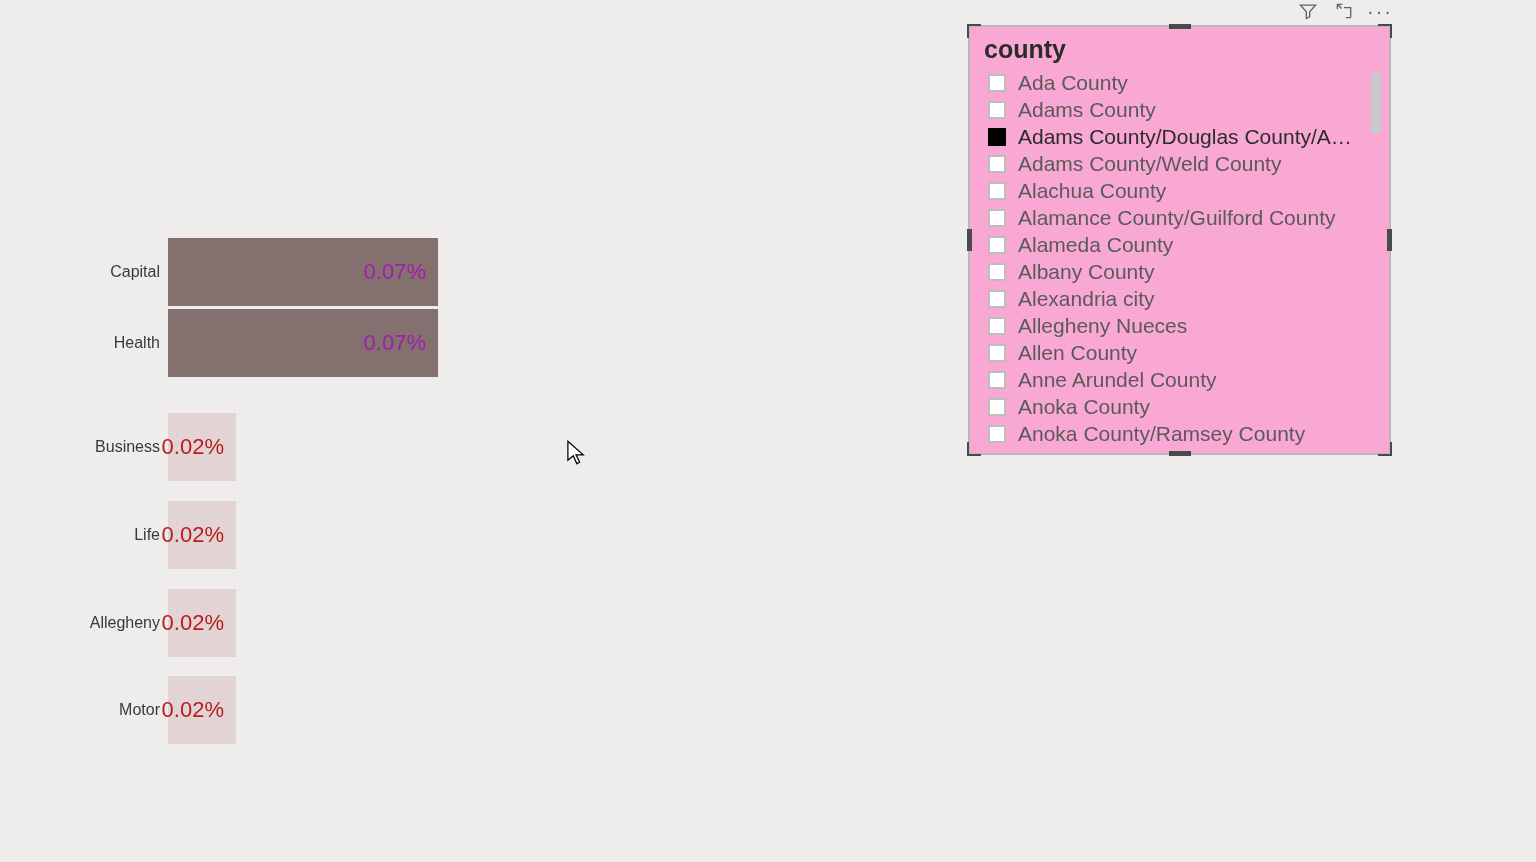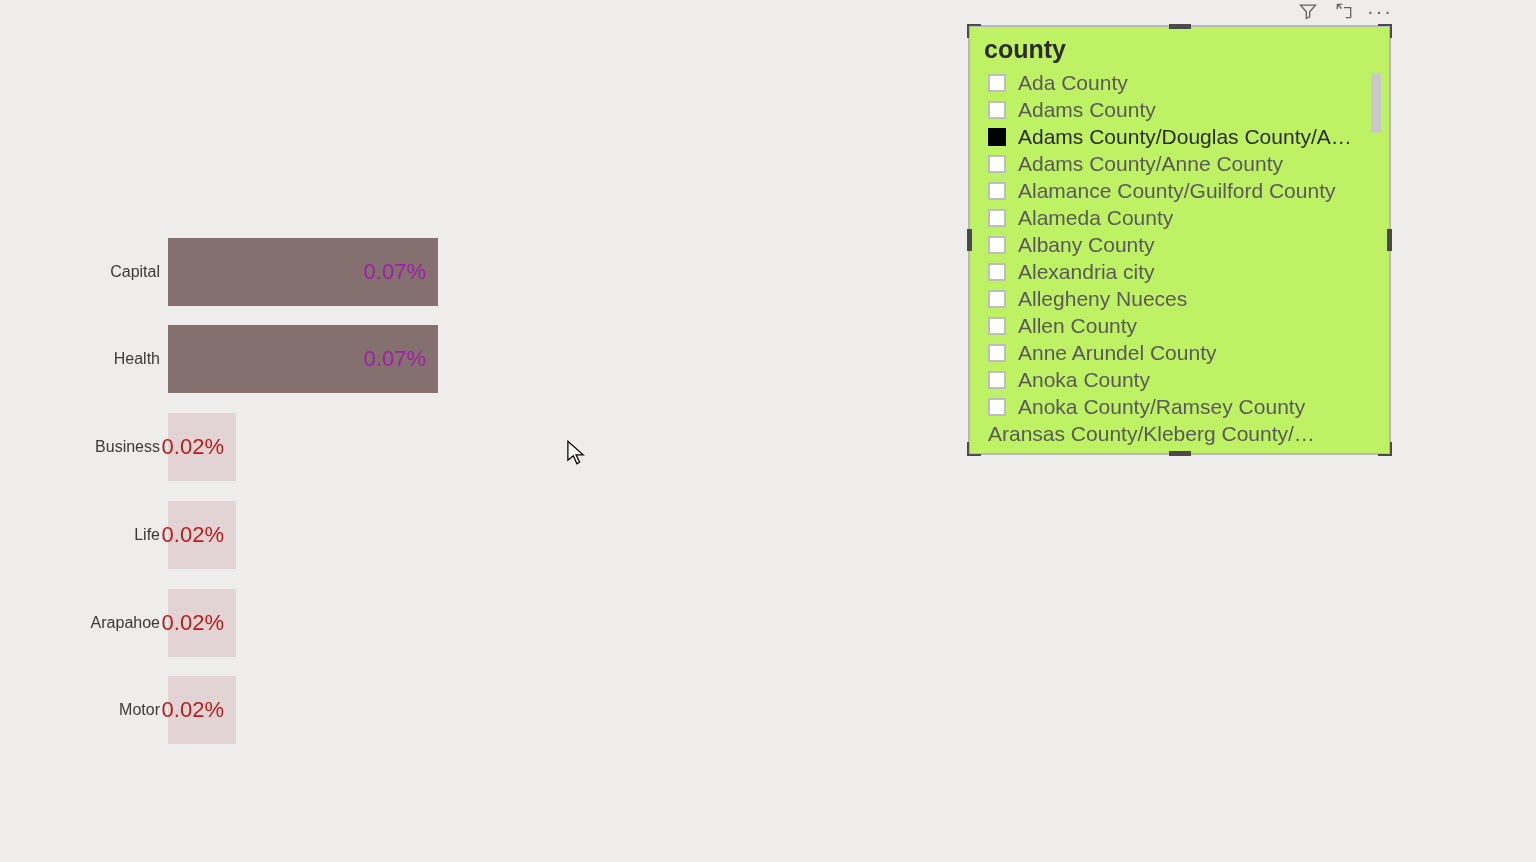--- a/index.html
+++ b/index.html
@@ -72,21 +72,21 @@
     .hicon svg { width: 20px; height: 20px; stroke: currentColor; fill: none; stroke-width: 1.6; }
     .hicon.more { font-size: 20px; letter-spacing: 2px; line-height: 10px; }
 
     .slicer {
       position: absolute;
       top: 25px;
       left: 968px;
       width: 423px;
       height: 430px;
       border: 2px solid #b8b8b8;
-      background: #bef264;
+      background: #f9a8d4;
     }
     
     .slicer::before, .slicer::after,
     .slicer .corner-tl, .slicer .corner-tr, .slicer .corner-bl, .slicer .corner-br {
       content: "";
       position: absolute;
       width: 14px; height: 14px;
       border: 2.5px solid #4a4a4a;
       pointer-events: none;
     }
@@ -160,37 +160,37 @@
   </style>
 </head>
 <body>
 
 <div class="chart" id="chart">
     <div class="bar-row" style="top: 238px;">
       <div class="cat">Capital</div>
       <div class="bar strong" style="width: 270px;"></div>
       <div class="val strong" style="left: 426px; transform: translate(-100%, -50%);">0.07%</div>
     </div>
-    <div class="bar-row" style="top: 325px;">
+    <div class="bar-row" style="top: 309px;">
       <div class="cat">Health</div>
       <div class="bar strong" style="width: 270px;"></div>
       <div class="val strong" style="left: 426px; transform: translate(-100%, -50%);">0.07%</div>
     </div>
     <div class="bar-row" style="top: 413px;">
       <div class="cat">Business</div>
       <div class="bar faint" style="width: 68px;"></div>
       <div class="val faint" style="left: 224px; transform: translate(-100%, -50%);">0.02%</div>
     </div>
     <div class="bar-row" style="top: 501px;">
       <div class="cat">Life</div>
       <div class="bar faint" style="width: 68px;"></div>
       <div class="val faint" style="left: 224px; transform: translate(-100%, -50%);">0.02%</div>
     </div>
     <div class="bar-row" style="top: 589px;">
-      <div class="cat">Arapahoe</div>
+      <div class="cat">Allegheny</div>
       <div class="bar faint" style="width: 68px;"></div>
       <div class="val faint" style="left: 224px; transform: translate(-100%, -50%);">0.02%</div>
     </div>
     <div class="bar-row" style="top: 676px; padding-left: 14px;">
       <div class="cat">Motor</div>
       <div class="bar faint" style="width: 68px;"></div>
       <div class="val faint" style="left: 224px; transform: translate(-100%, -50%);">0.02%</div>
     </div>
   </div>
 
@@ -230,21 +230,25 @@
       <div class="slicer-row">
         <span class="cb"></span>
         <span class="lbl">Adams County</span>
       </div>
       <div class="slicer-row checked">
         <span class="cb"></span>
         <span class="lbl">Adams County/Douglas County/Arapahoe …</span>
       </div>
       <div class="slicer-row">
         <span class="cb"></span>
-        <span class="lbl">Adams County/Anne County</span>
+        <span class="lbl">Adams County/Weld County</span>
+      </div>
+      <div class="slicer-row">
+        <span class="cb"></span>
+        <span class="lbl">Alachua County</span>
       </div>
       <div class="slicer-row">
         <span class="cb"></span>
         <span class="lbl">Alamance County/Guilford County</span>
       </div>
       <div class="slicer-row">
         <span class="cb"></span>
         <span class="lbl">Alameda County</span>
       </div>
       <div class="slicer-row">

